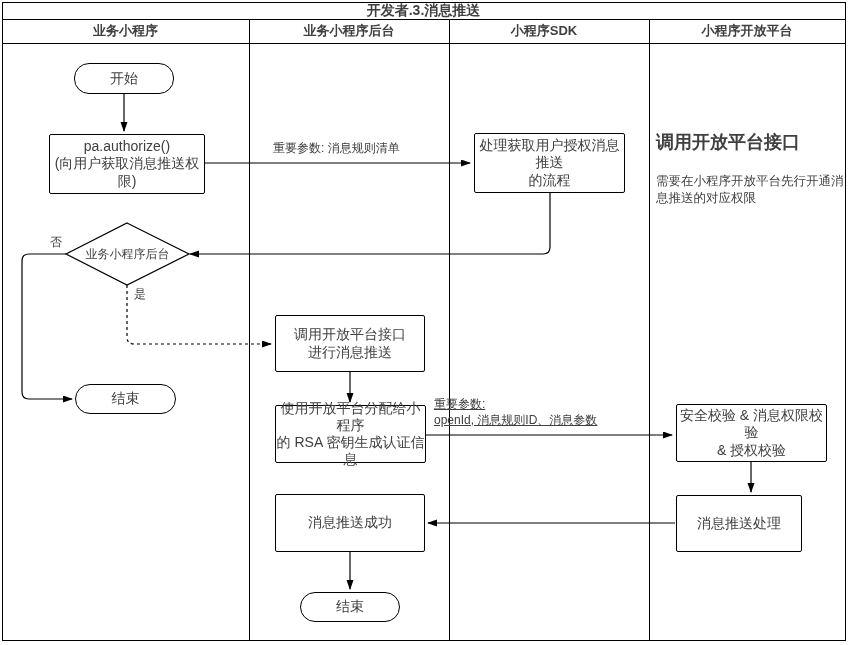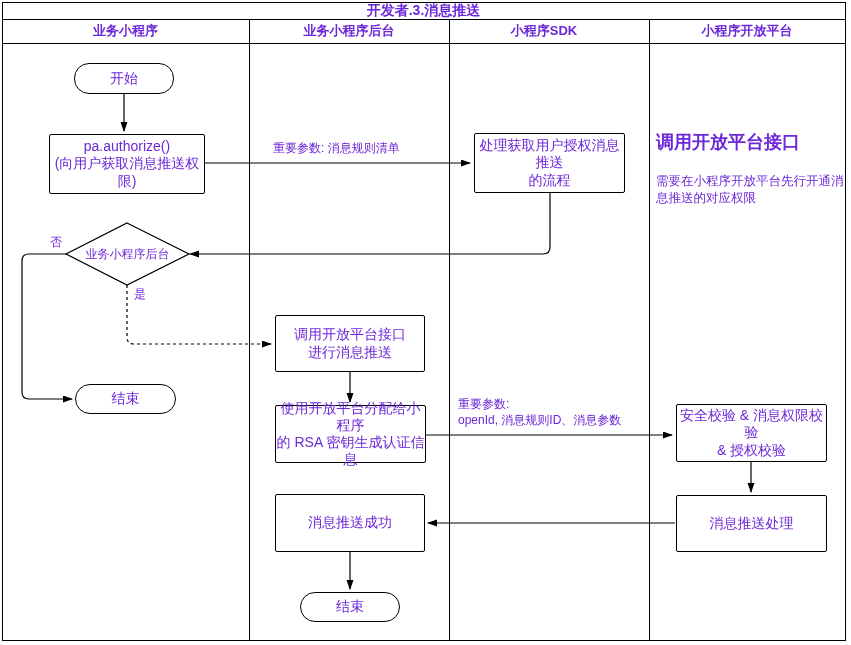--- a/index.html
+++ b/index.html
@@ -2,21 +2,21 @@
 <html><head>
 <meta charset="utf-8">
 <style>
   html, body { margin: 0; padding: 0; background: #ffffff; }
   .canvas {
     position: relative;
     width: 851px;
     height: 645px;
     background: #ffffff;
     font-family: "Liberation Sans", sans-serif;
-    color: #6d28d9;
+    color: #404040;
     overflow: hidden;
   }
   .wires { position: absolute; left: 0; top: 0; }
   .cell {
     position: absolute;
     display: flex;
     align-items: center;
     justify-content: center;
     font-weight: bold;
   }
@@ -116,22 +116,22 @@
   <div class="node rounded" style="left:275px; top:405px; width:151px; height:58px;">使用开放平台分配给小程序
 的 RSA 密钥生成认证信息</div>
   <div class="node rounded" style="left:275px; top:494px; width:150px; height:58px;">消息推送成功</div>
   <div class="node stadium" style="left:300px; top:592px; width:100px; height:30px;">结束</div>
 
   <div class="node rounded" style="left:474px; top:133px; width:151px; height:60px;">处理获取用户授权消息推送
 的流程</div>
 
   <div class="node rounded" style="left:676px; top:404px; width:151px; height:58px;">安全校验 &amp; 消息权限校验
 &amp; 授权校验</div>
-  <div class="node rounded" style="left:676px; top:495px; width:151px; height:57px;">消息推送处理</div>
+  <div class="node rounded" style="left:676px; top:495px; width:126px; height:57px;">消息推送处理</div>
 
   <div class="lbl" style="left:273px; top:141px;">重要参数: 消息规则清单</div>
-  <div class="lbl" style="left:458px; top:397px;">重要参数:
+  <div class="lbl" style="left:434px; top:397px;text-decoration:underline;">重要参数:
 openId, 消息规则ID、消息参数</div>
 
   <div class="anno-heading">调用开放平台接口</div>
   <div class="anno-body">需要在小程序开放平台先行开通消息推送的对应权限</div>
 
 </div>
 
 </body></html>

